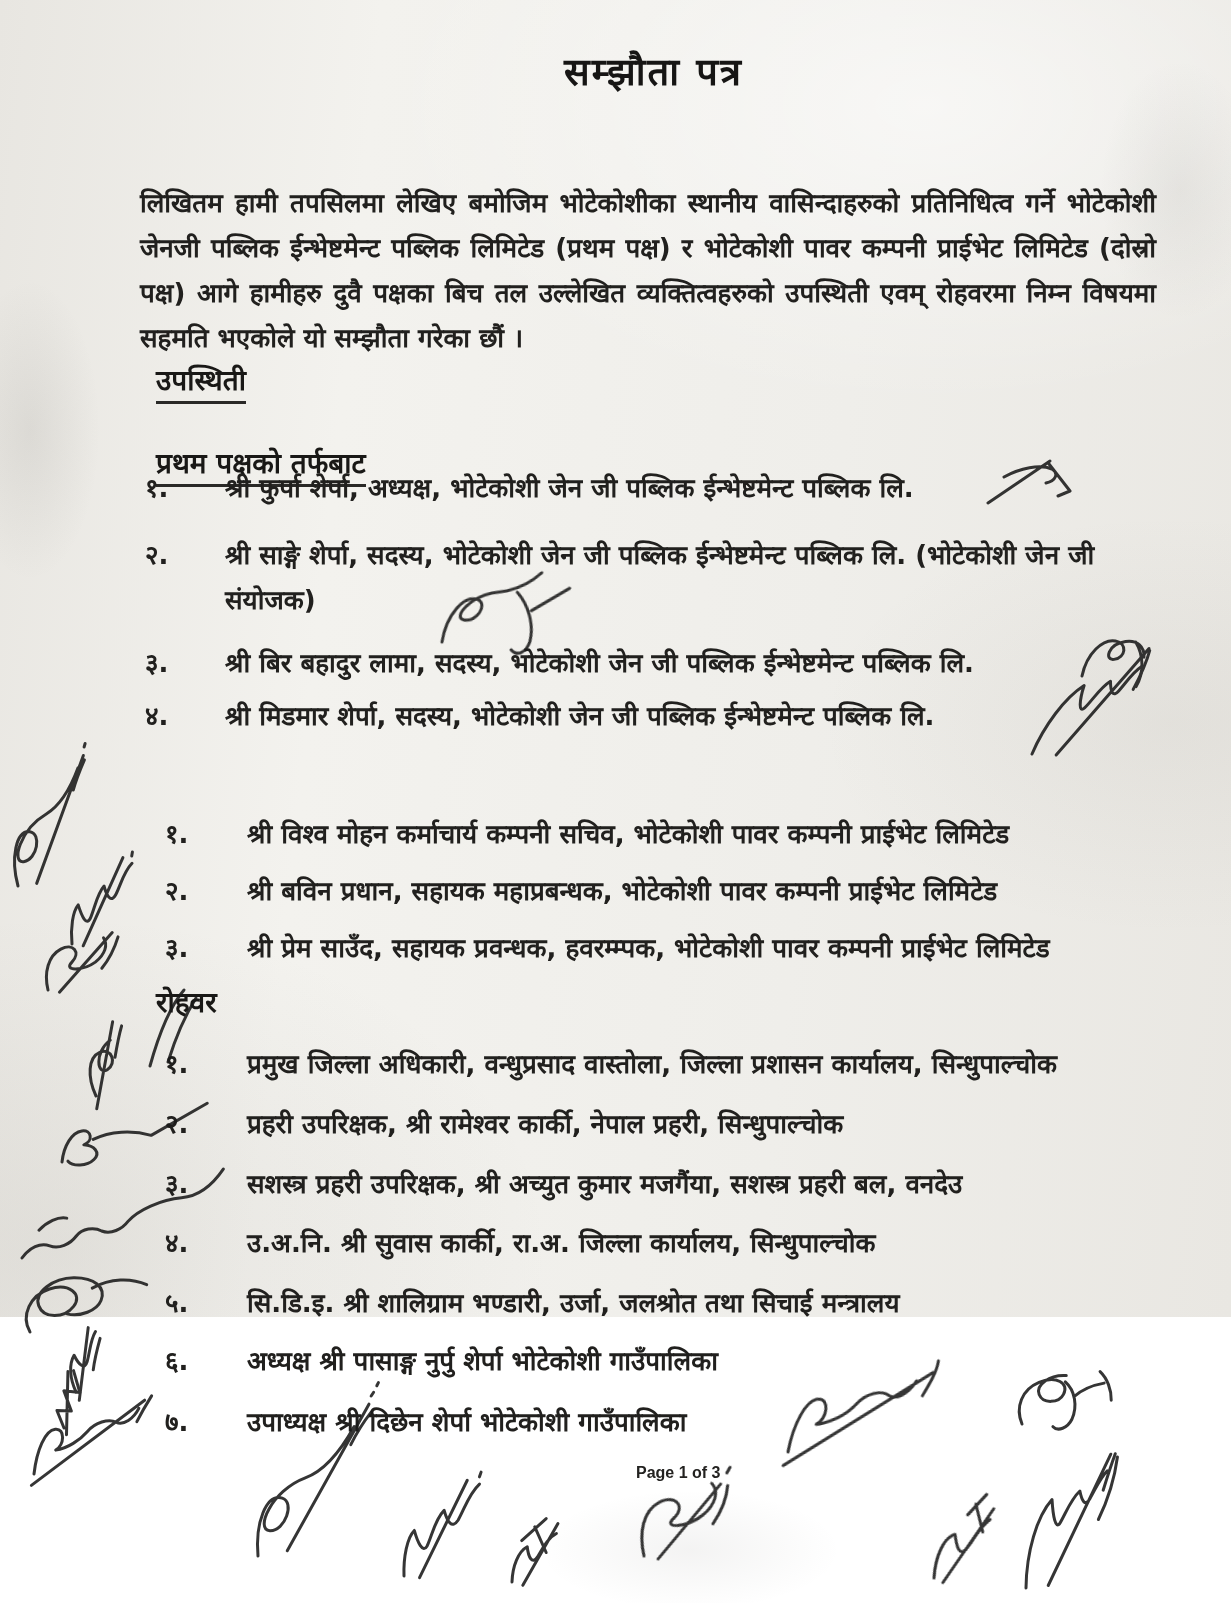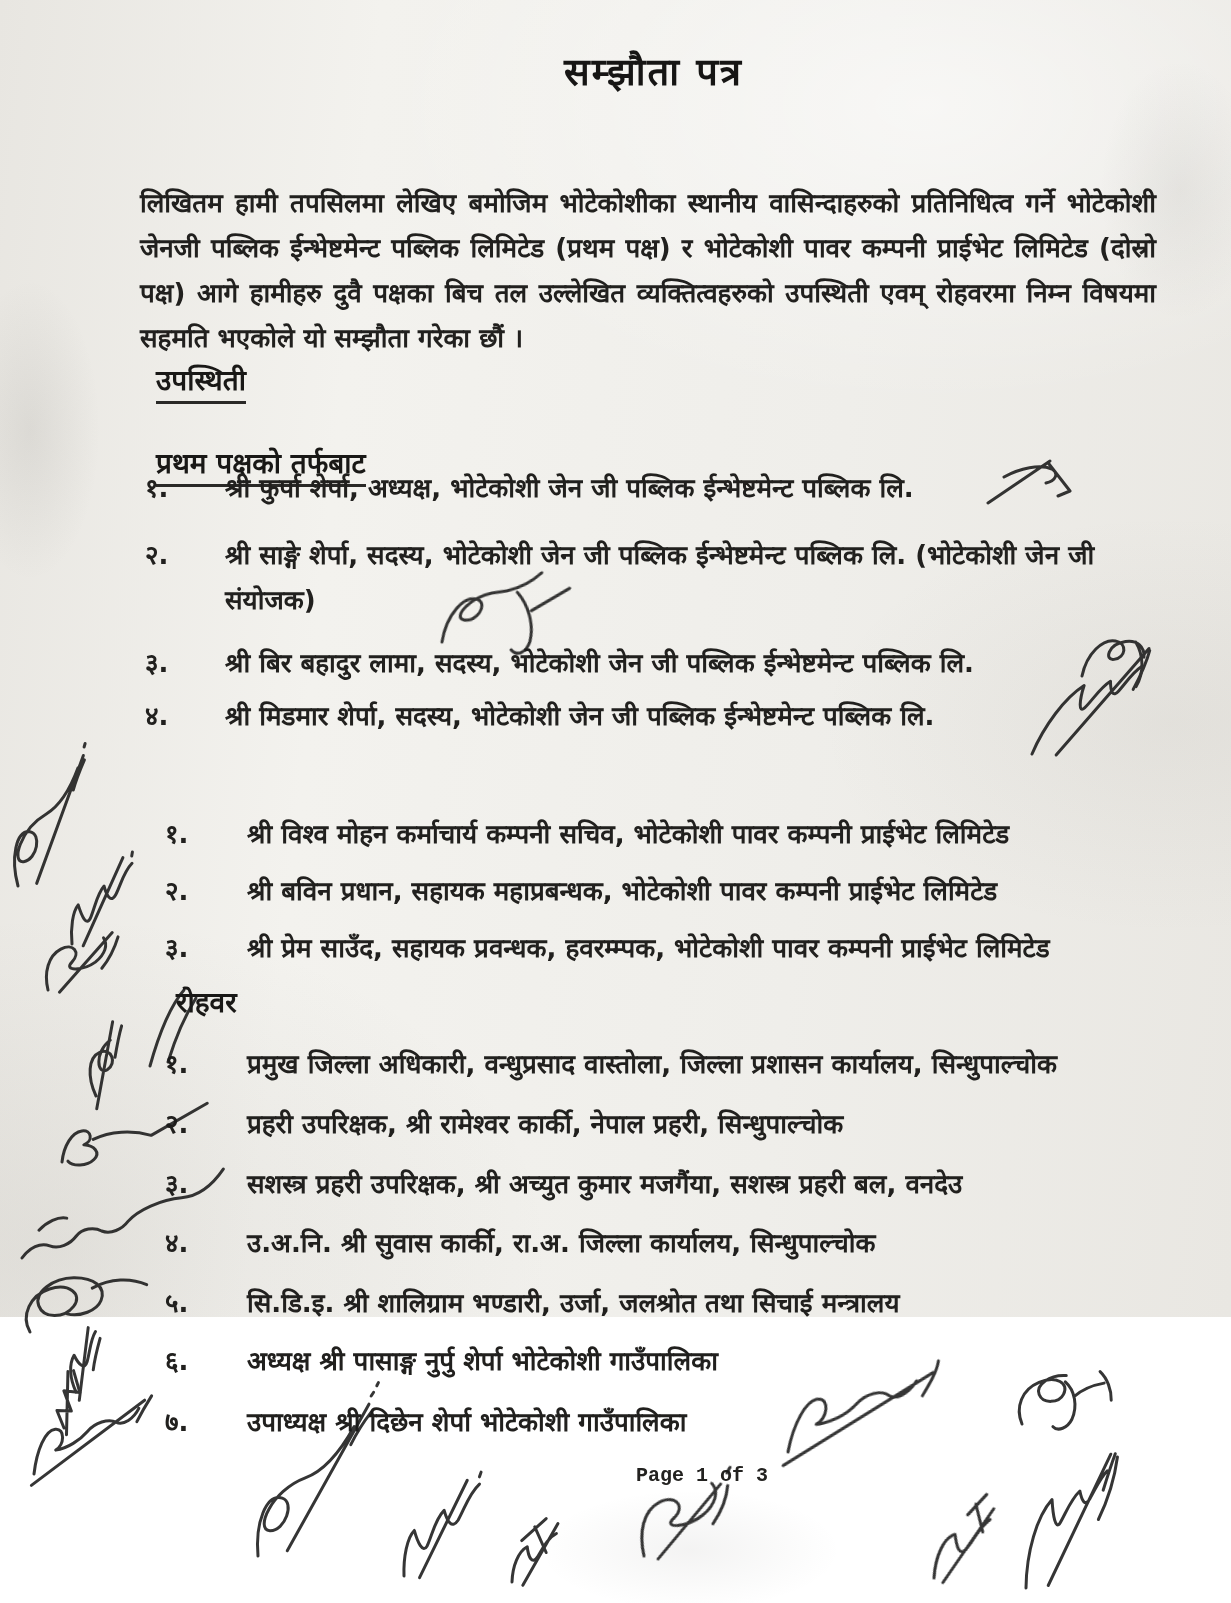--- a/index.html
+++ b/index.html
@@ -28,21 +28,21 @@
   }
   .intro{
     position:absolute;left:140px;top:181px;width:1016px;
     font-size:26px;line-height:45px;font-weight:600;text-align:justify;color:#21201e;
   }
   .heading{
     position:absolute;left:156px;
     font-size:28px;font-weight:bold;color:#191816;
     border-bottom:3px solid #2a2927;padding-bottom:3px;
   }
-  .heading.no-underline{border-bottom:none;margin-left:20px;}
+  .heading.no-underline{border-bottom:none;}
   .h-attendance{top:360px;}
   .h-first{top:412px;margin-top:31px;}
   .h-second{top:754px;}
   .h-witness{top:982px;}
 
   .item{
     position:absolute;left:145px;right:58px;
     display:flex;align-items:flex-start;
     font-size:26px;line-height:45px;font-weight:600;color:#21201e;
   }
@@ -50,22 +50,22 @@
   .item.indent2 .num{flex:0 0 82px;padding-left:20px;box-sizing:content-box;}
   .item .txt{flex:1 1 auto;}
 
   .fp1{top:466px;} .fp2{top:533px;} .fp3{top:641px;} .fp4{top:694px;}
   .sp1{top:812px;} .sp2{top:869px;} .sp3{top:926px;}
   .w1{top:1042px;} .w2{top:1102px;} .w3{top:1162px;} .w4{top:1221px;}
   .w5{top:1281px;} .w6{top:1339px;} .w7{top:1400px;}
 
   .footer-page{
     position:absolute;left:636px;top:1464px;
-    font-size:20px;font-weight:bold;color:#232220;
-    font-family:Liberation Mono, monospace;
+    font-size:16px;font-weight:bold;color:#232220;
+    font-family:Liberation Sans, sans-serif;
   }
   .sig-layer{
     position:absolute;left:0;top:0;width:1231px;height:1603px;
     pointer-events:none;
   }
 </style>
 </head>
 <body>
 
 <div class="page">

